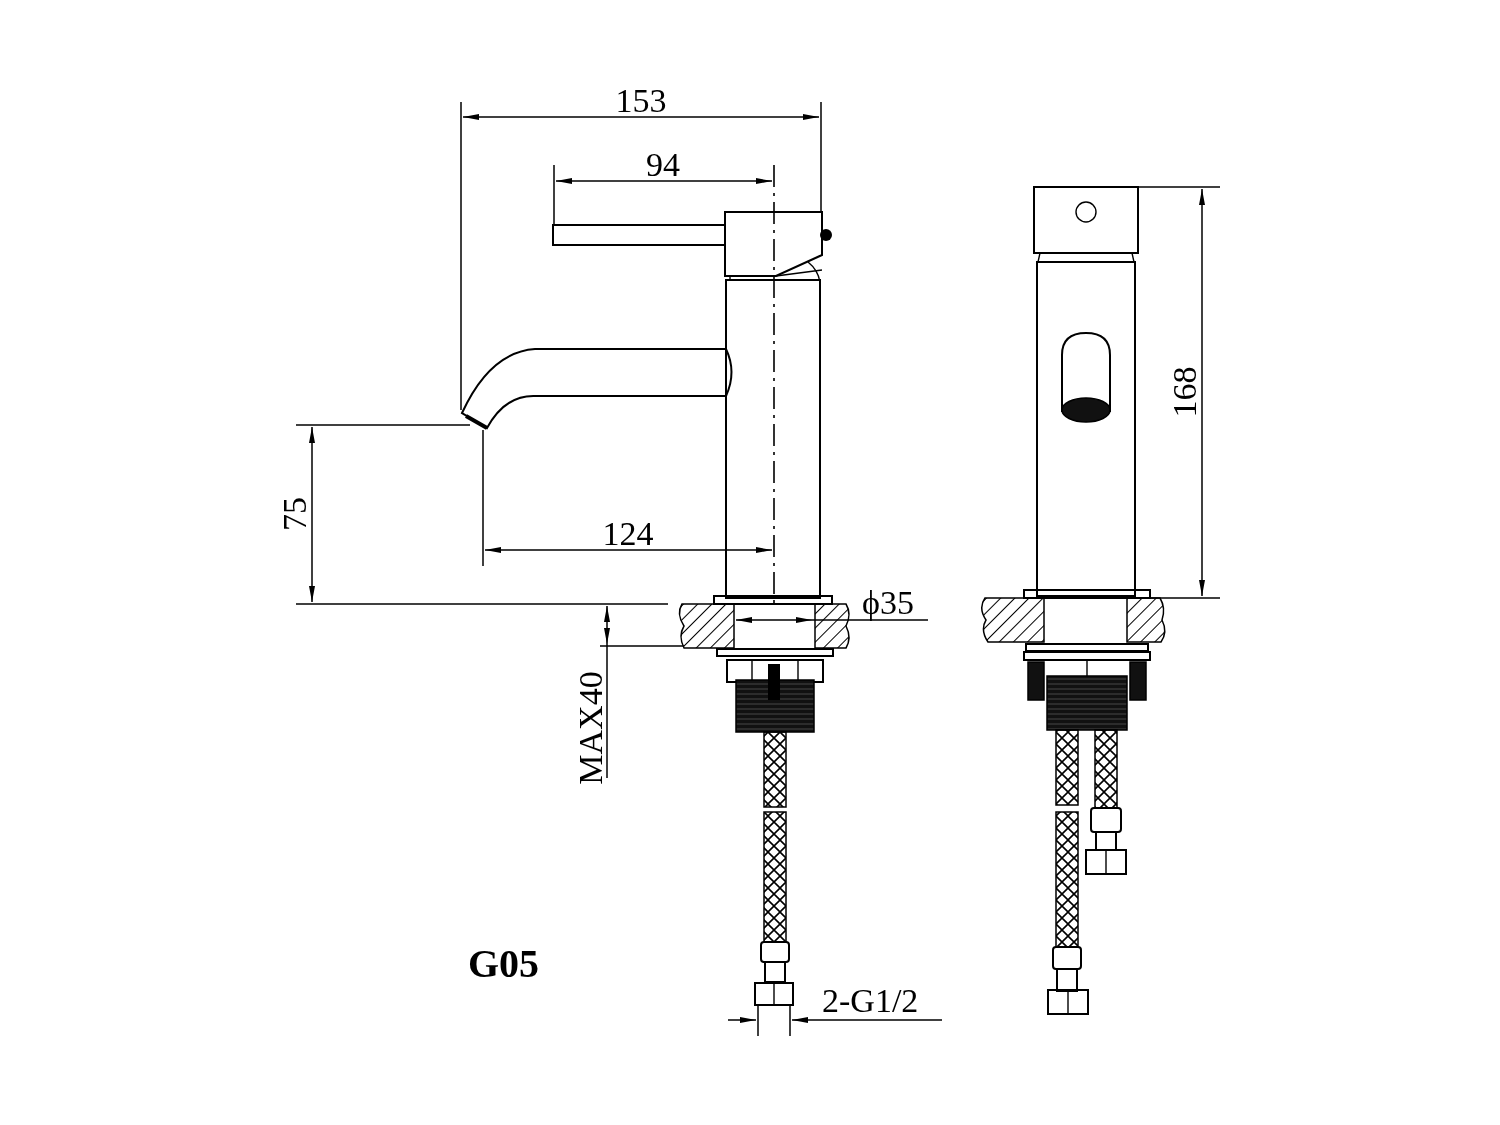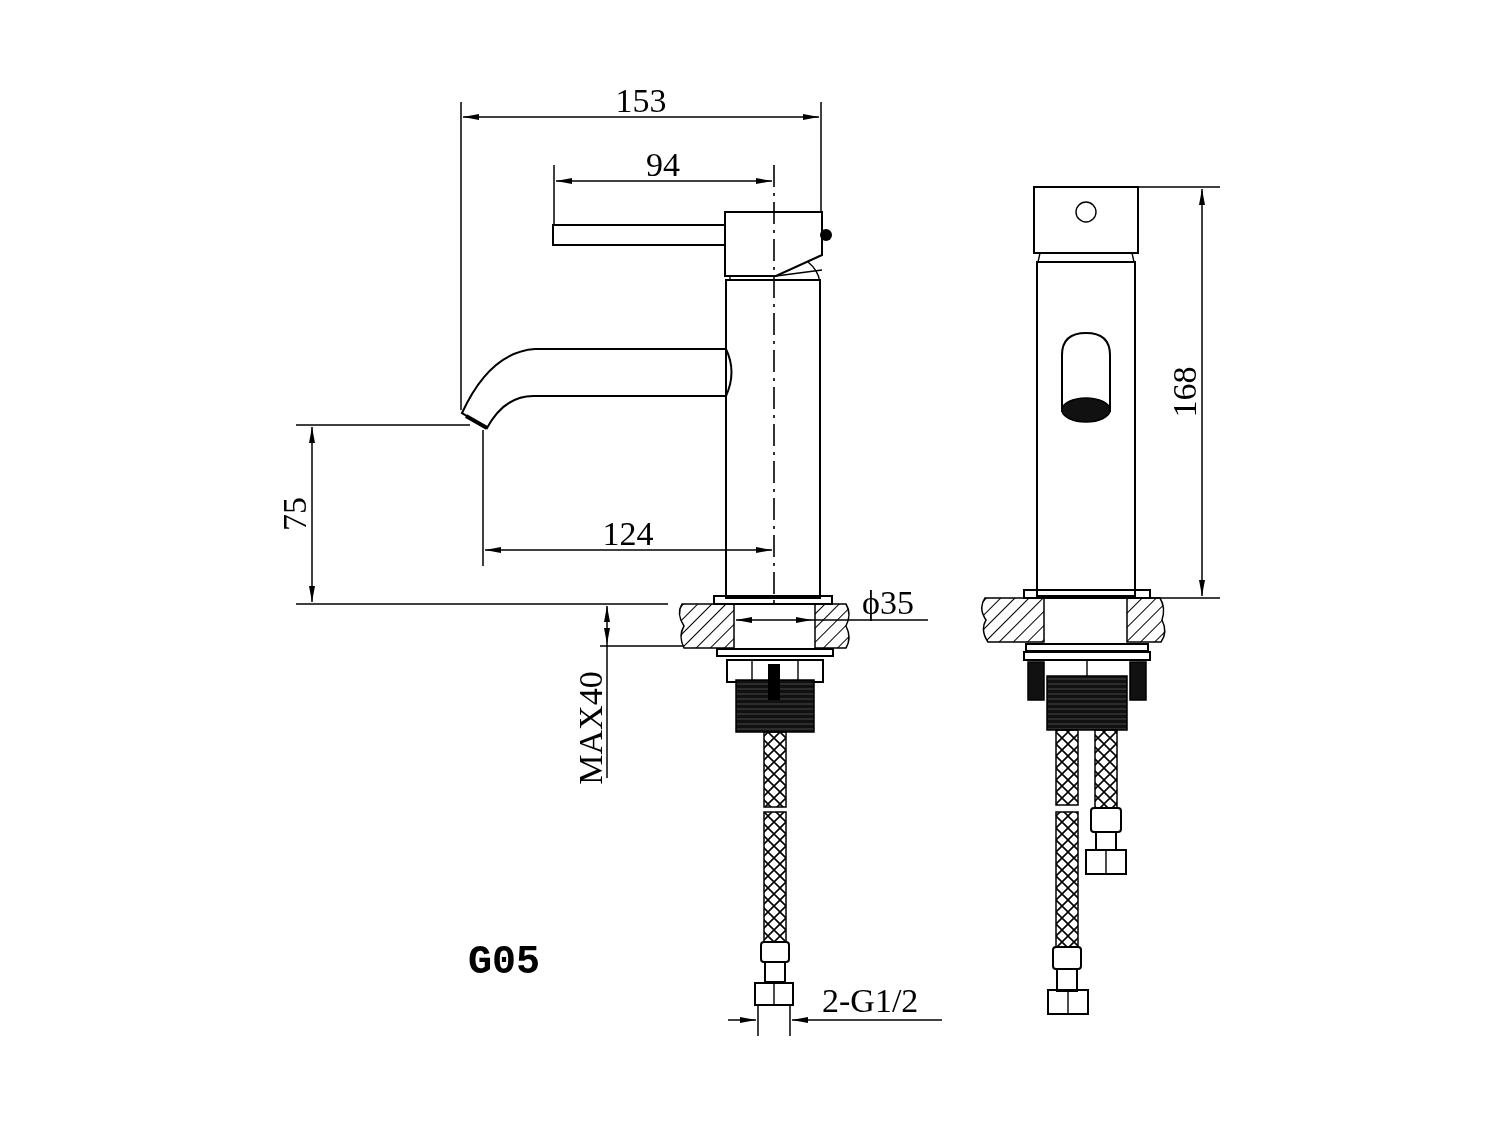--- a/index.html
+++ b/index.html
@@ -3,21 +3,21 @@
 <meta charset="utf-8">
 <style>
   html, body { margin:0; padding:0; background:#ffffff; }
   body { width:1500px; height:1125px; position:relative; overflow:hidden; }
   svg { position:absolute; left:0; top:0; }
   .ln { stroke:#000; stroke-width:2; fill:none; }
   .lnt { stroke:#000; stroke-width:1.4; fill:none; }
   .dim { stroke:#000; stroke-width:1.5; fill:none; }
   .cl { stroke:#000; stroke-width:1.6; fill:none; stroke-dasharray:22 6 3 6; }
   .dimtxt { font-family:"Liberation Serif", "DejaVu Serif", serif; font-size:34px; fill:#000; }
-  .model { position:absolute; left:468px; top:940px; font-family:Liberation Mono, monospace; font-weight:bold; font-size:40px; color:#000; }
+  .model { position:absolute; left:468px; top:940px; font-family:Liberation Serif, serif; font-weight:bold; font-size:40px; color:#000; }
 </style>
 </head>
 <body>
 
 <div class="model">G05</div>
 
 <svg width="1500" height="1125" viewBox="0 0 1500 1125">
   <defs>
     <pattern id="hatch" width="10" height="10" patternUnits="userSpaceOnUse" patternTransform="rotate(45)">
       <line x1="0" y1="0" x2="0" y2="10" stroke="#000" stroke-width="2"></line>

